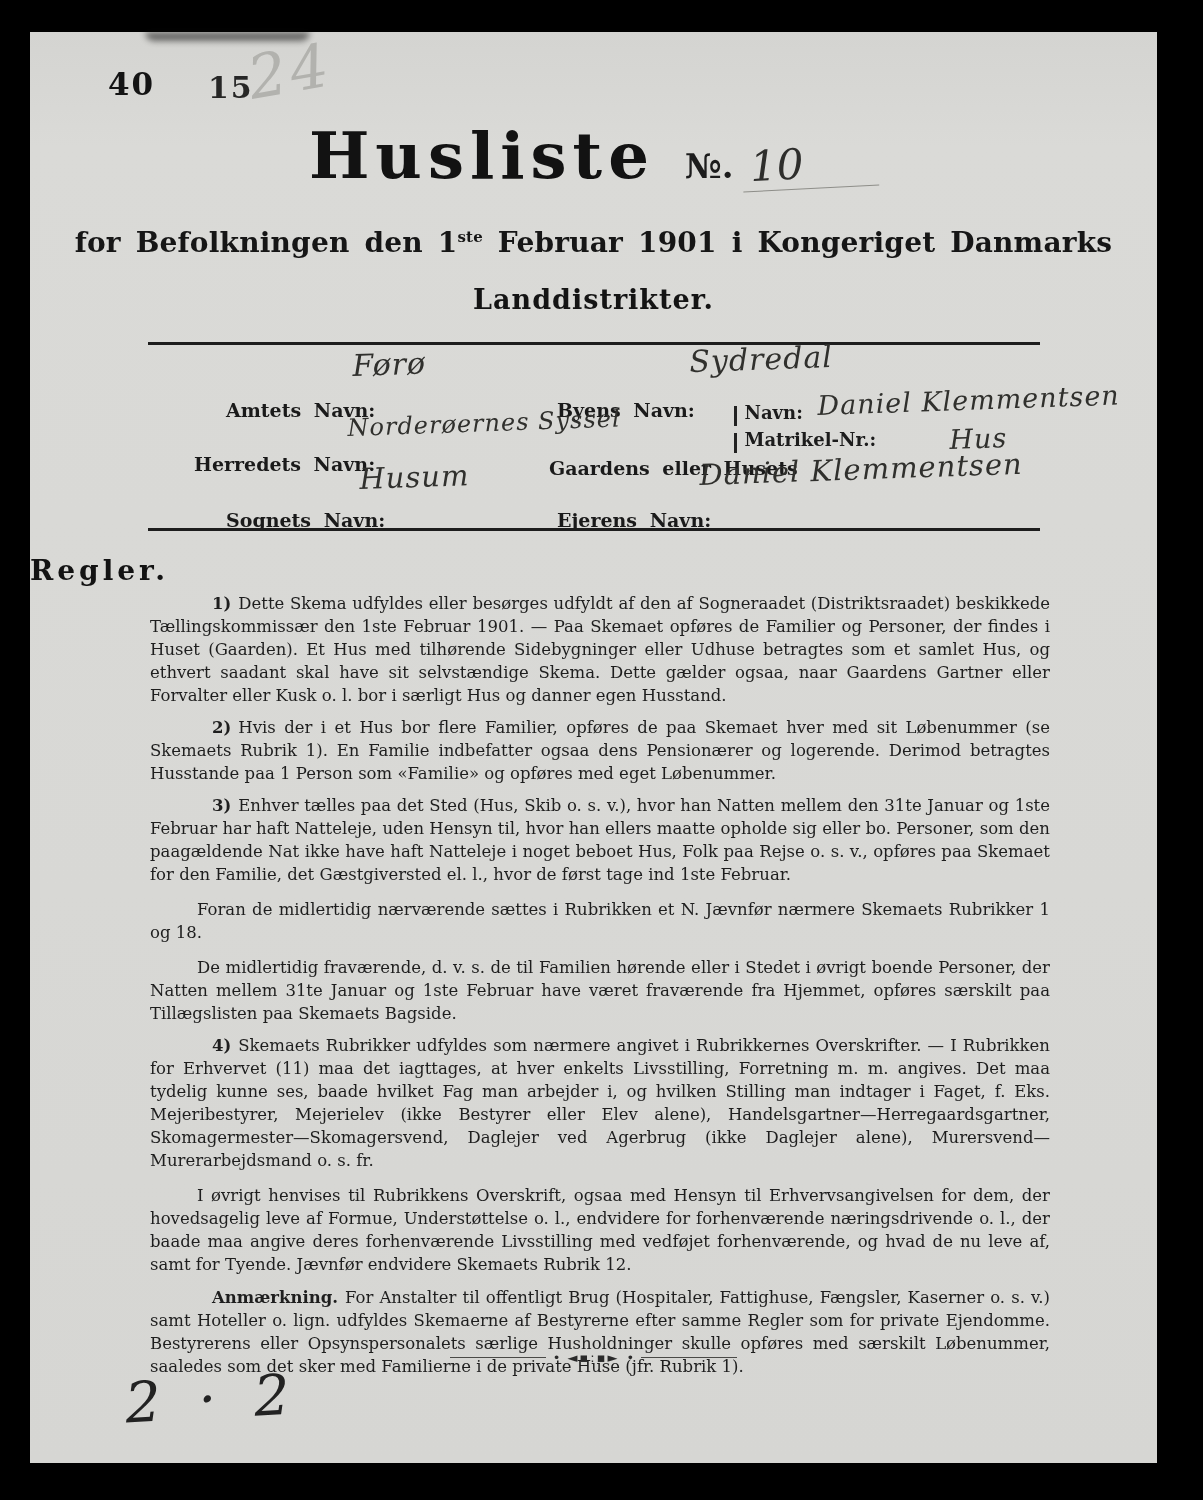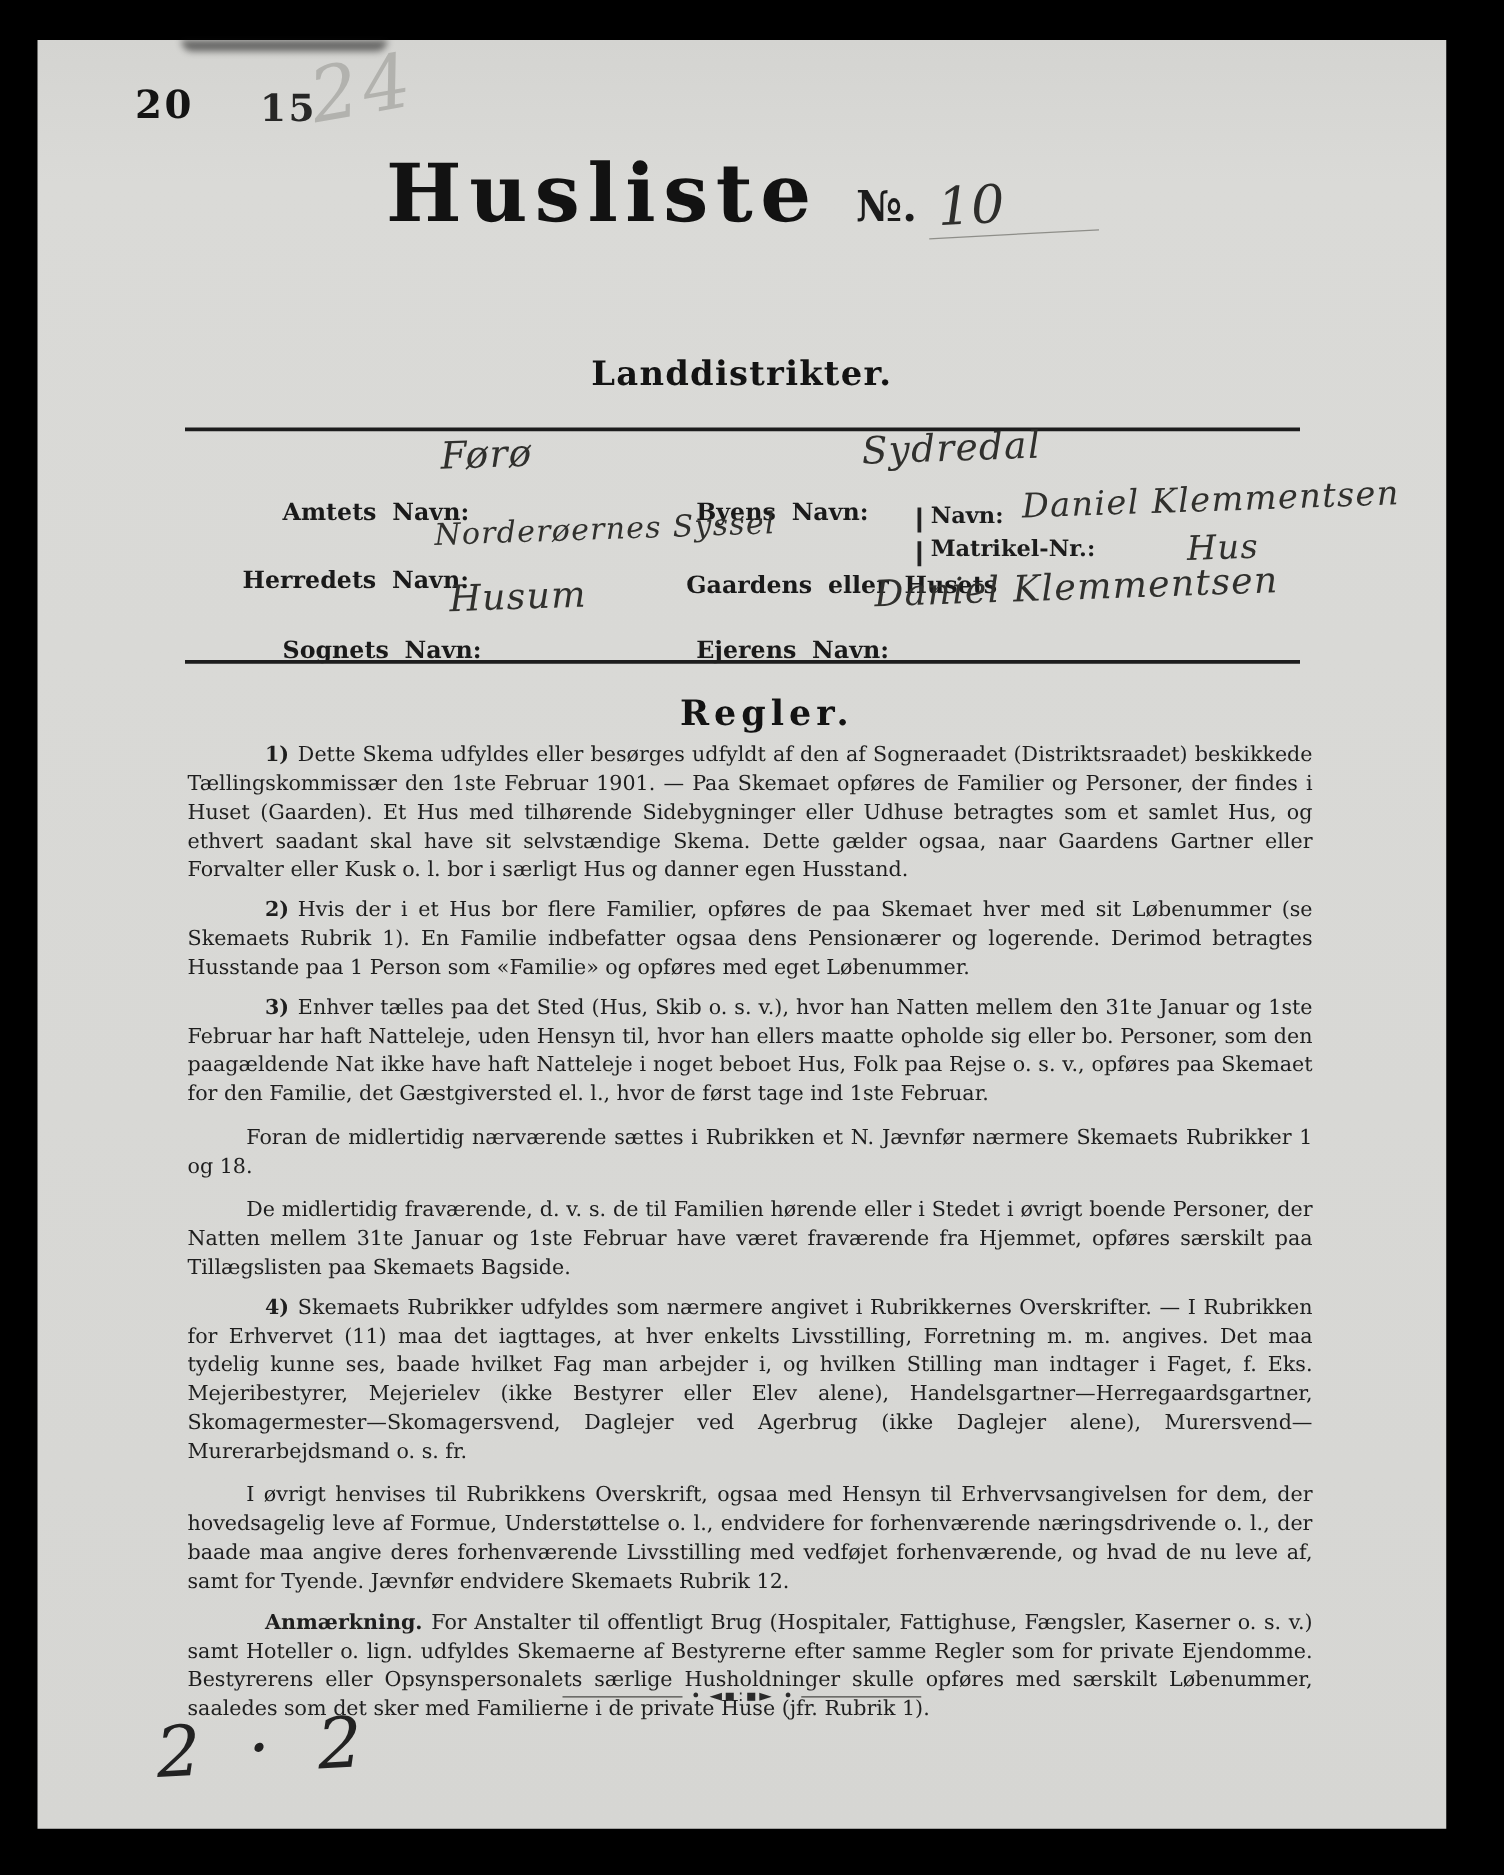--- a/index.html
+++ b/index.html
@@ -62,22 +62,22 @@
   .hw {
     position:absolute; font-family:"DejaVu Serif", serif; font-style:italic;
     color:#30302d; letter-spacing:1px; white-space:nowrap;
     transform:rotate(-2deg); transform-origin:left bottom;
   }
   .gaard-stack { position:absolute; left:704px; top:370px; }
   .gs-row { display:flex; align-items:baseline; height:27px; }
   .gs-bar { display:inline-block; width:2.5px; height:20px; background:#222; margin-right:8px; align-self:center; }
   .gs-label { font-size:18px; font-weight:700; white-space:nowrap; }
   .rules-heading {
-    position:absolute; top:522px; left:0; width:100%; text-align:center;
-    font-size:28px; font-weight:700; letter-spacing:4px; color:#131313;margin-left:20px;
+    position:absolute; top:522px; left:0; width:100%; text-align:left;
+    font-size:28px; font-weight:700; letter-spacing:4px; color:#131313;
   }
   .rules {
     position:absolute; left:120px; top:560px; width:900px;
     font-size:16.5px; line-height:23px; text-align:justify; color:#1e1e1e;
   }
   .rules p { margin:0; }
   .para.num { text-indent:62px; margin-top:9px; }
   .para.sub { text-indent:40px; margin-top:12px; }
   .para.first { margin-top:0; }
   .para.anm { text-indent:62px; margin-top:10px; }
@@ -92,30 +92,31 @@
   .d-dot { font-size:13px; font-family:"DejaVu Sans", sans-serif; }
   .d-orn { font-size:13px; letter-spacing:2px; font-family:"DejaVu Sans", sans-serif; }
 </style>
 </head>
 <body>
 
 <div class="paper">
 
   <div class="smudge"></div>
 
-  <span class="stamp" style="left:78px; top:34px;">20</span>
+  <span class="stamp" style="left:78px; top:34px;">40</span>
   <span class="stamp stamp-2" style="left:146px; top:38px;">15</span>
   <span class="pencil pencil-top">24</span>
 
   <div class="title-row">
     <span class="doc-title">Husliste</span>
     <span class="no-sign">№.</span>
     <span class="no-value">10</span>
   </div>
 
+  <div class="subtitle"><span>for Befolkningen den 1</span><sup>ste</sup><span> Februar 1901 i Kongeriget Danmarks</span></div>
   <div class="subtitle2">Landdistrikter.</div>
 
   <div class="hr hr1"></div>
 
   <span class="flabel" style="left:196px; top:340px;">Amtets Navn:</span>
   <span class="hw" style="left:323px; top:316px; font-size:30px;">Førø</span>
 
   <span class="flabel" style="left:527px; top:340px;">Byens Navn:</span>
   <span class="hw" style="left:660px; top:312px; font-size:30px;">Sydredal</span>
 

